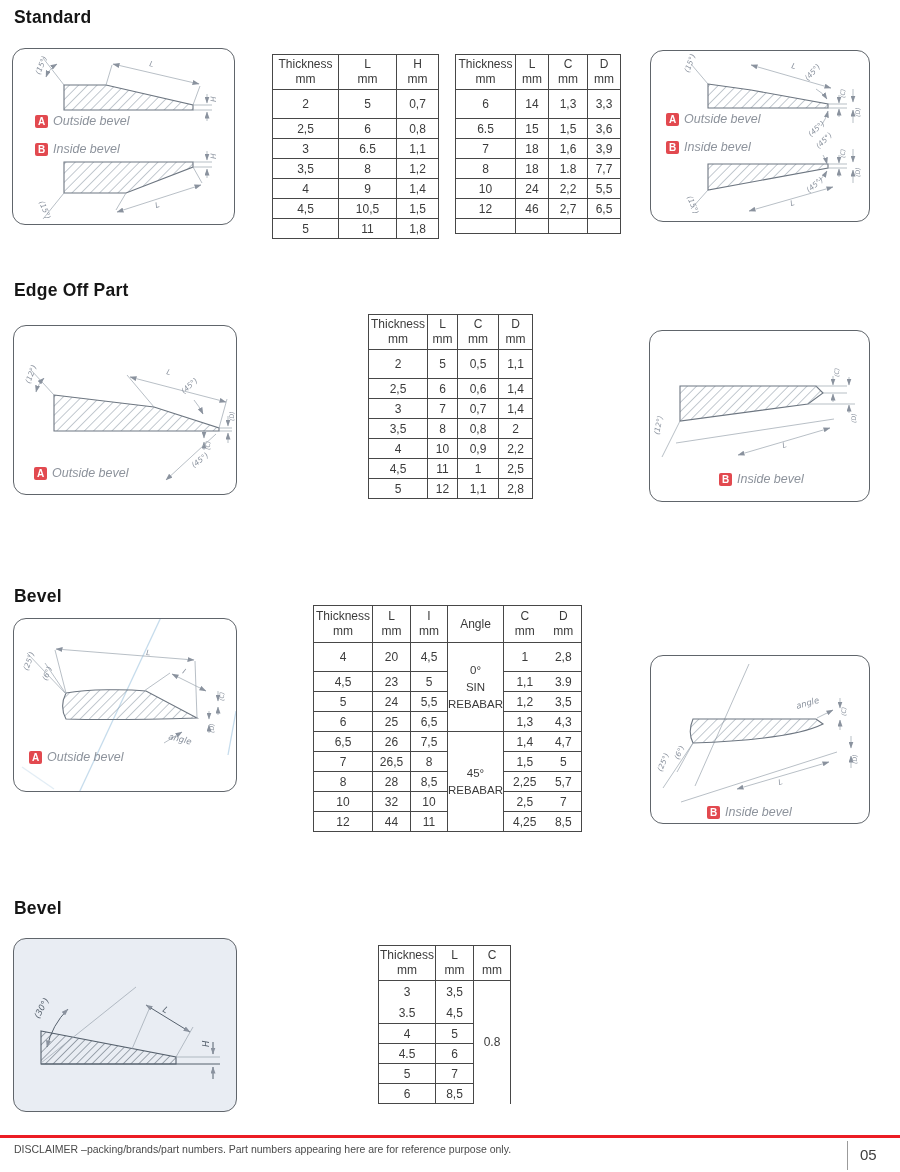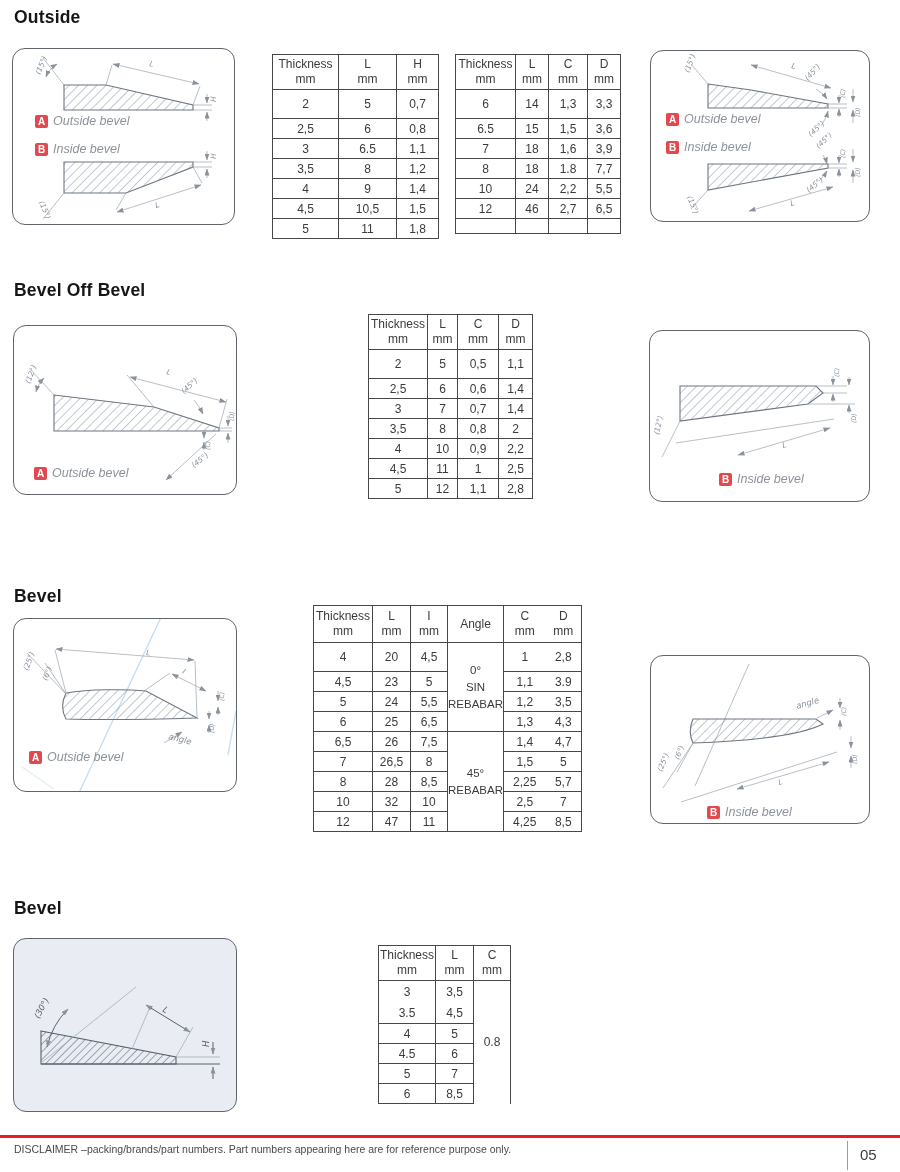--- a/index.html
+++ b/index.html
@@ -47,22 +47,22 @@
   .disc-label{flex:0 0 68px;white-space:nowrap;}
   .disc-text{flex:1;}
   .pg-divider{position:absolute;left:847px;top:1141px;width:1px;height:29px;background:#9b9b9b;}
   .pagenum{position:absolute;left:860px;top:1146px;font-size:15px;color:#3f3f3f;}
 </style>
 </head>
 <body>
 
 <div id="page">
 
-  <div class="h" style="top:7px">Outside</div>
-  <div class="h" style="top:280px">Bevel Off Bevel</div>
+  <div class="h" style="top:7px">Standard</div>
+  <div class="h" style="top:280px">Edge Off Part</div>
   <div class="h" style="top:586px">Bevel</div>
   <div class="h" style="top:898px">Bevel</div>
 
   <div class="dbox" id="box-std-left" style="left:12px;top:48px;width:221px;height:175px">
     <svg width="221" height="175" viewBox="0 0 221 175">
       <defs>
         <pattern id="hatch" patternUnits="userSpaceOnUse" width="6.5" height="6.5" patternTransform="rotate(45)">
           <line x1="0" y1="0" x2="0" y2="6.5" stroke="#8492a0" stroke-width="1"></line>
         </pattern>
         <pattern id="hatch2" patternUnits="userSpaceOnUse" width="5.5" height="5.5" patternTransform="rotate(45)">
@@ -543,21 +543,21 @@
         </tr>
         <tr>
           <td>10</td>
           <td>32</td>
           <td>10</td>
           <td class="c-col">2,5</td>
           <td class="d-col">7</td>
         </tr>
         <tr>
           <td>12</td>
-          <td>47</td>
+          <td>44</td>
           <td>11</td>
           <td class="c-col">4,25</td>
           <td class="d-col">8,5</td>
         </tr>
       </tbody>
     </table>
 
   <div class="dbox" id="box-bevel-right" style="left:650px;top:655px;width:218px;height:167px">
     <svg width="218" height="167" viewBox="0 0 218 167">
       <line class="dl" x1="98" y1="8" x2="44" y2="130"></line>

